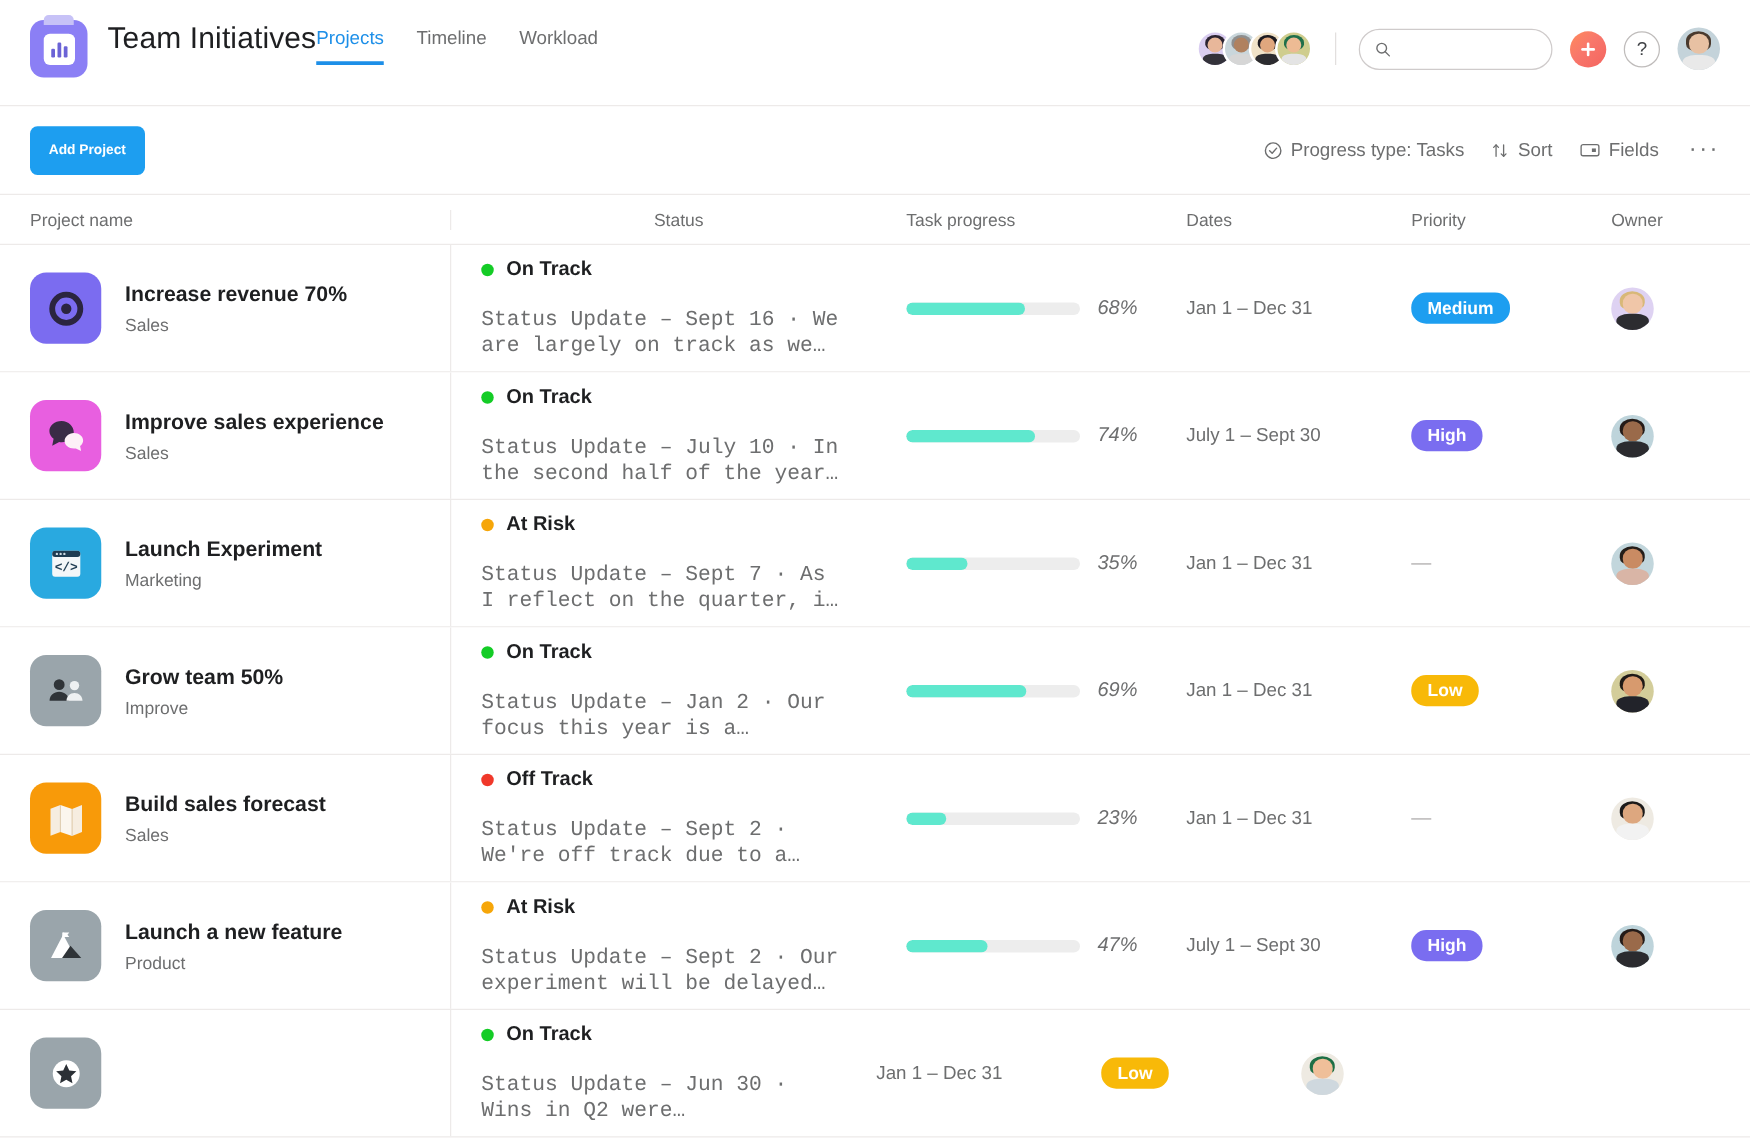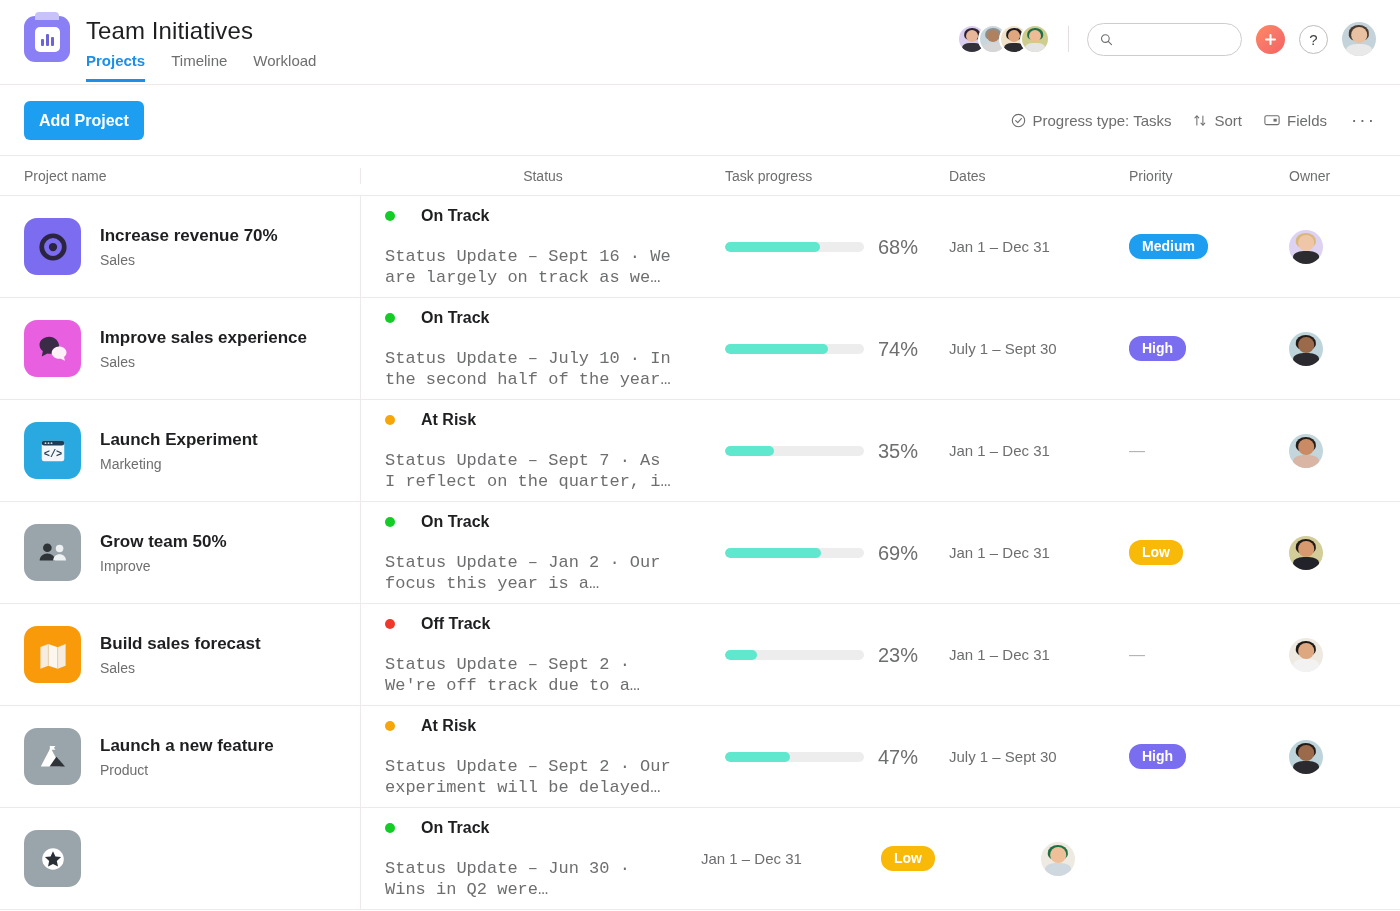--- a/index.html
+++ b/index.html
@@ -35,28 +35,28 @@
   .proj-badge .tile {
     width: 25px; height: 25px; border-radius: 5px; background: #fff;
     display: flex; align-items: flex-end; justify-content: center;
     gap: 2px; padding-bottom: 6px; position: relative; z-index: 2;
   }
   .proj-badge .tile i { display:block; width: 3px; background: #6b63d6; border-radius: 1px; }
   .proj-badge .tile i:nth-child(1){ height: 7px; }
   .proj-badge .tile i:nth-child(2){ height: 12px; }
   .proj-badge .tile i:nth-child(3){ height: 9px; }
 
-  .title-block { display: flex; flex-direction: column; }
+  .title-block { display: flex; }
   .app-title { font-size: 24px; font-weight: 400; color: #1e1f21; letter-spacing: .1px; line-height: 30px; }
   .tabs { display: flex; gap: 26px; margin-top: 6px; }
   .tab {
     font-size: 15px; color: #6d6e6f; padding-bottom: 9px;
     border-bottom: 3px solid transparent; cursor: pointer; line-height: 18px;
   }
-  .tab.active { color: #1d8fe8; font-weight: 700; border-bottom-color: #1d8fe8; }
+  .tab.active { color: #1d8fe8; font-weight: 400; border-bottom-color: #1d8fe8; }
 
   .topbar-right {
     margin-left: auto; display: flex; align-items: center; gap: 14px; padding-top: 22px;
   }
   .avatar-stack { display: flex; }
   .avatar-stack .av { margin-left: -9px; border: 2px solid #fff; }
   .avatar-stack .av:first-child { margin-left: 0; }
   .divider-v { width: 1px; height: 26px; background: #e2dfde; margin: 0 4px; }
 
   .searchbox {
@@ -77,21 +77,21 @@
     font-size: 15px; color: #3f4145; cursor: pointer; background: #fff;
   }
 
   
   .toolbar {
     height: 71px; display: flex; align-items: center; padding: 0 24px;
     border-bottom: 1px solid #edeae9;
   }
   .add-btn {
     background: #1d9ef0; color: #fff; border: 0; border-radius: 6px;
-    font-size: 16px; font-weight: 700; padding: 10px 15px; cursor: pointer;
+    font-size: 11px; font-weight: 700; padding: 10px 15px; cursor: pointer;
     font-family: "Liberation Sans", sans-serif; line-height: 19px;
   }
   .toolbar-right { margin-left: auto; display: flex; align-items: center; gap: 22px; }
   .tool-item {
     display: flex; align-items: center; gap: 7px;
     font-size: 15px; color: #6d6e6f; cursor: pointer;
   }
   .dots { font-size: 19px; color: #6d6e6f; letter-spacing: 2px; cursor: pointer; padding-left: 2px;}
 
   
@@ -123,31 +123,31 @@
   .picon {
     width: 57px; height: 57px; border-radius: 13px; flex: none;
     display: flex; align-items: center; justify-content: center;
   }
   .pname { font-size: 17px; font-weight: 700; color: #1e1f21; line-height: 21px; }
   .pteam { font-size: 14px; color: #6d6e6f; margin-top: 6px; line-height: 17px; }
 
   
   .st-line { display: flex; align-items: center; gap: 10px; }
   .st-dot { width: 10px; height: 10px; border-radius: 50%; flex: none; }
-  .st-label { font-size: 16px; font-weight: 700; color: #1e1f21; line-height: 20px; margin-left: 16px; }
+  .st-label { font-size: 16px; font-weight: 700; color: #1e1f21; line-height: 20px; }
   .st-desc {
     font-size: 17px; color: #6d6e6f; line-height: 21px; margin-top: 20px;
     max-width: 292px;
     display: -webkit-box; -webkit-line-clamp: 2; -webkit-box-orient: vertical; overflow: hidden; font-family: Liberation Mono, monospace;
   }
 
   
   .bar { width: 139px; height: 10px; border-radius: 5px; background: #ededed; overflow: hidden; flex: none; }
   .bar > span { display: block; height: 100%; border-radius: 5px; background: #5fe8ce; }
-  .pct { font-size: 20px; color: #6d6e6f; line-height: 20px; }
+  .pct { font-size: 16px; color: #6d6e6f; line-height: 20px; font-style: italic; }
 
   .dates-txt { font-size: 15px; color: #6d6e6f; }
 
   .pill {
     display: inline-block; border-radius: 12px; color: #fff;
     font-size: 14px; font-weight: 700; padding: 4px 13px; line-height: 17px;
   }
   .dash { color: #b4b2b2; font-size: 16px; }
 
   

